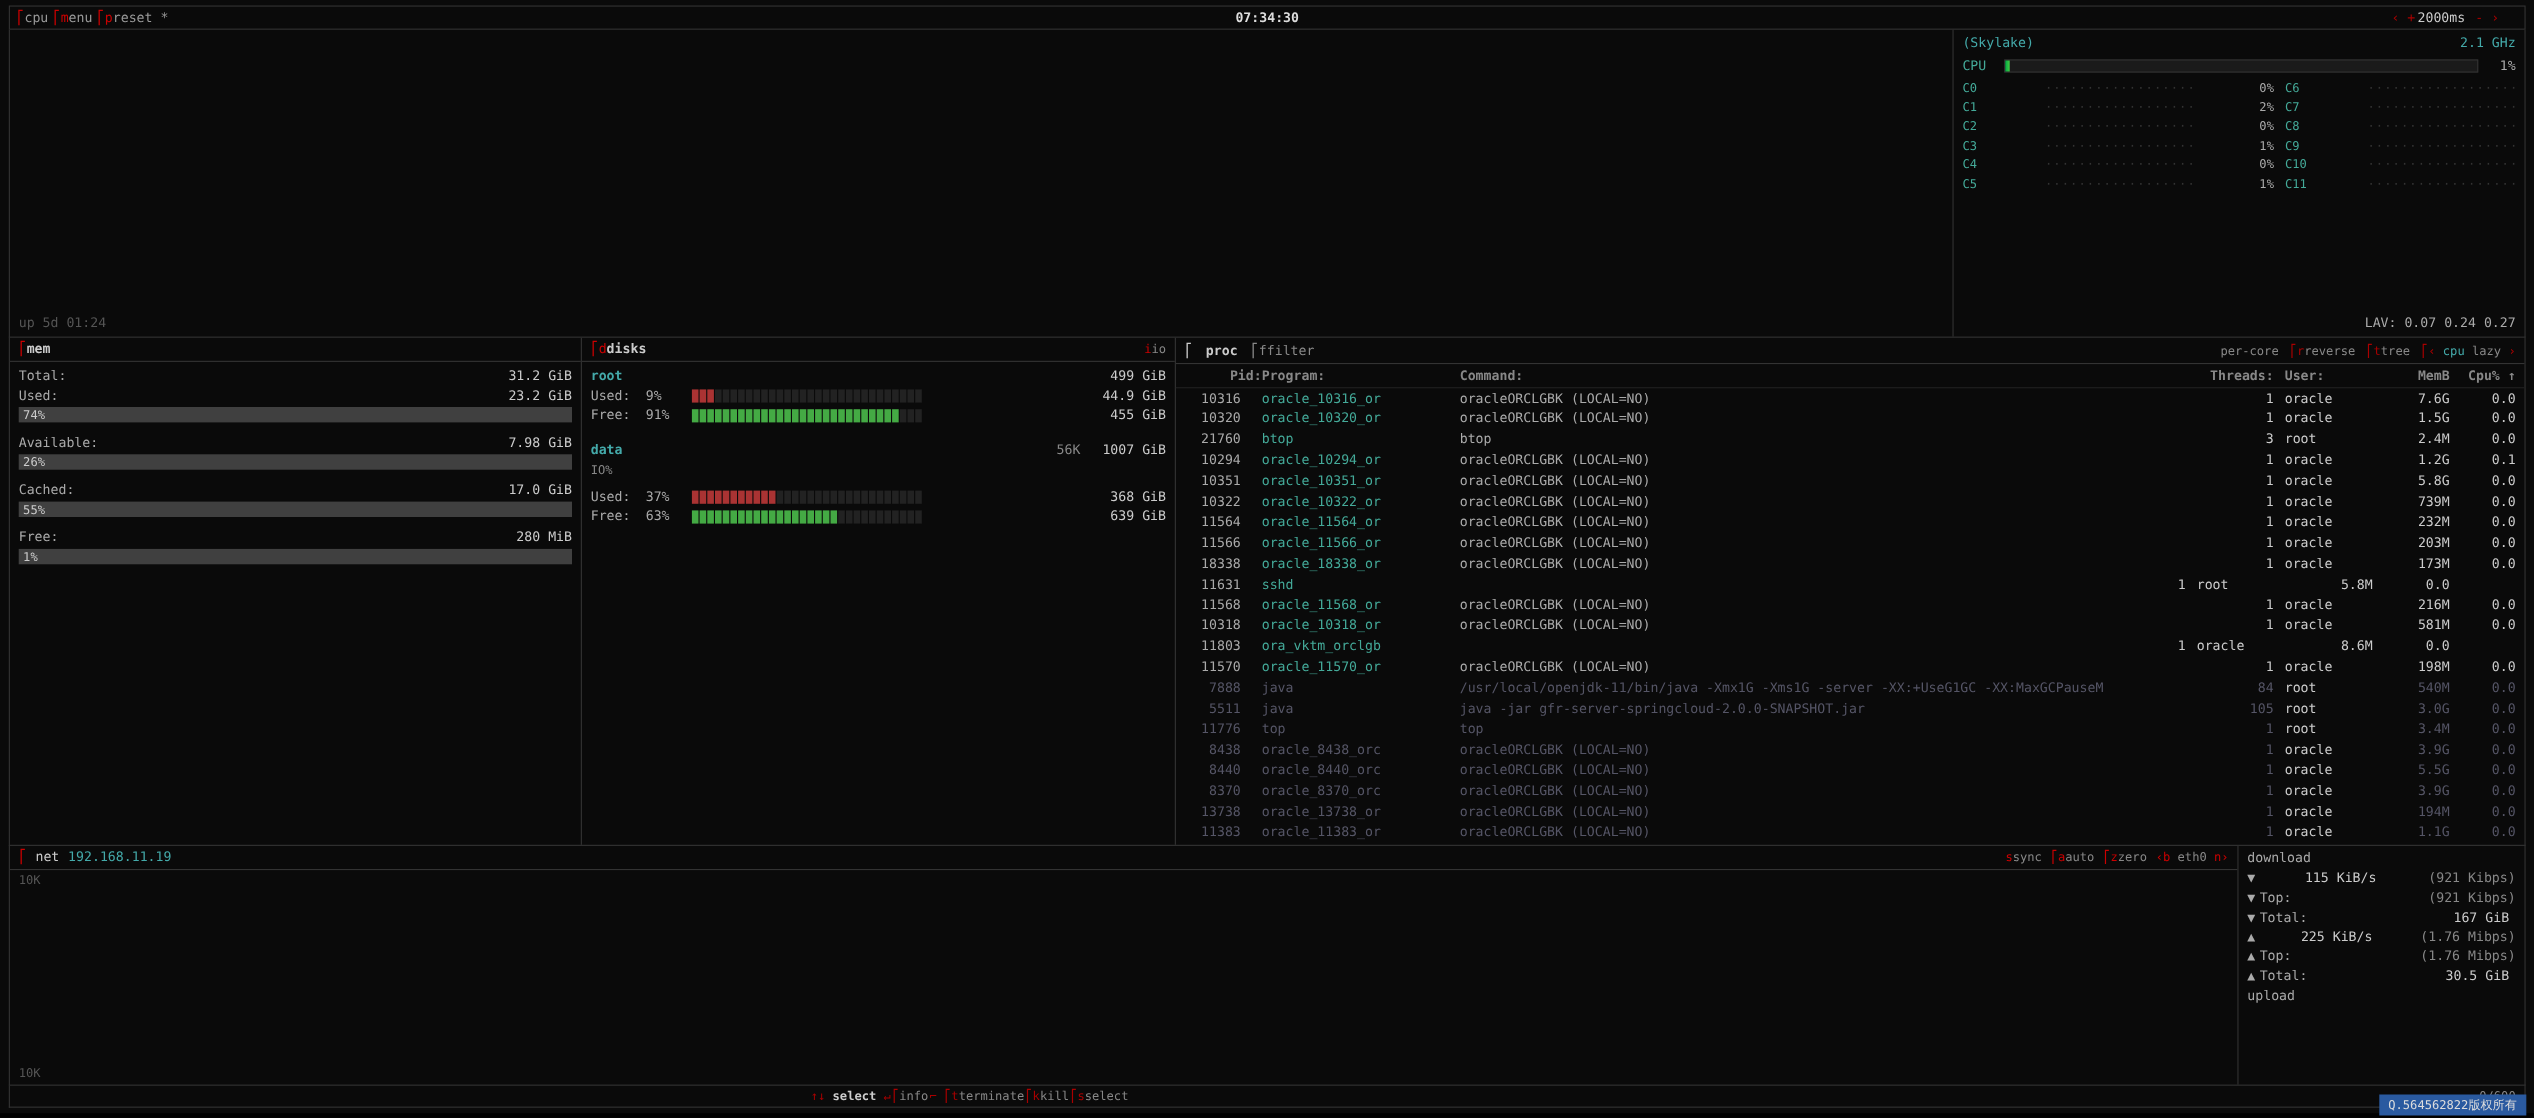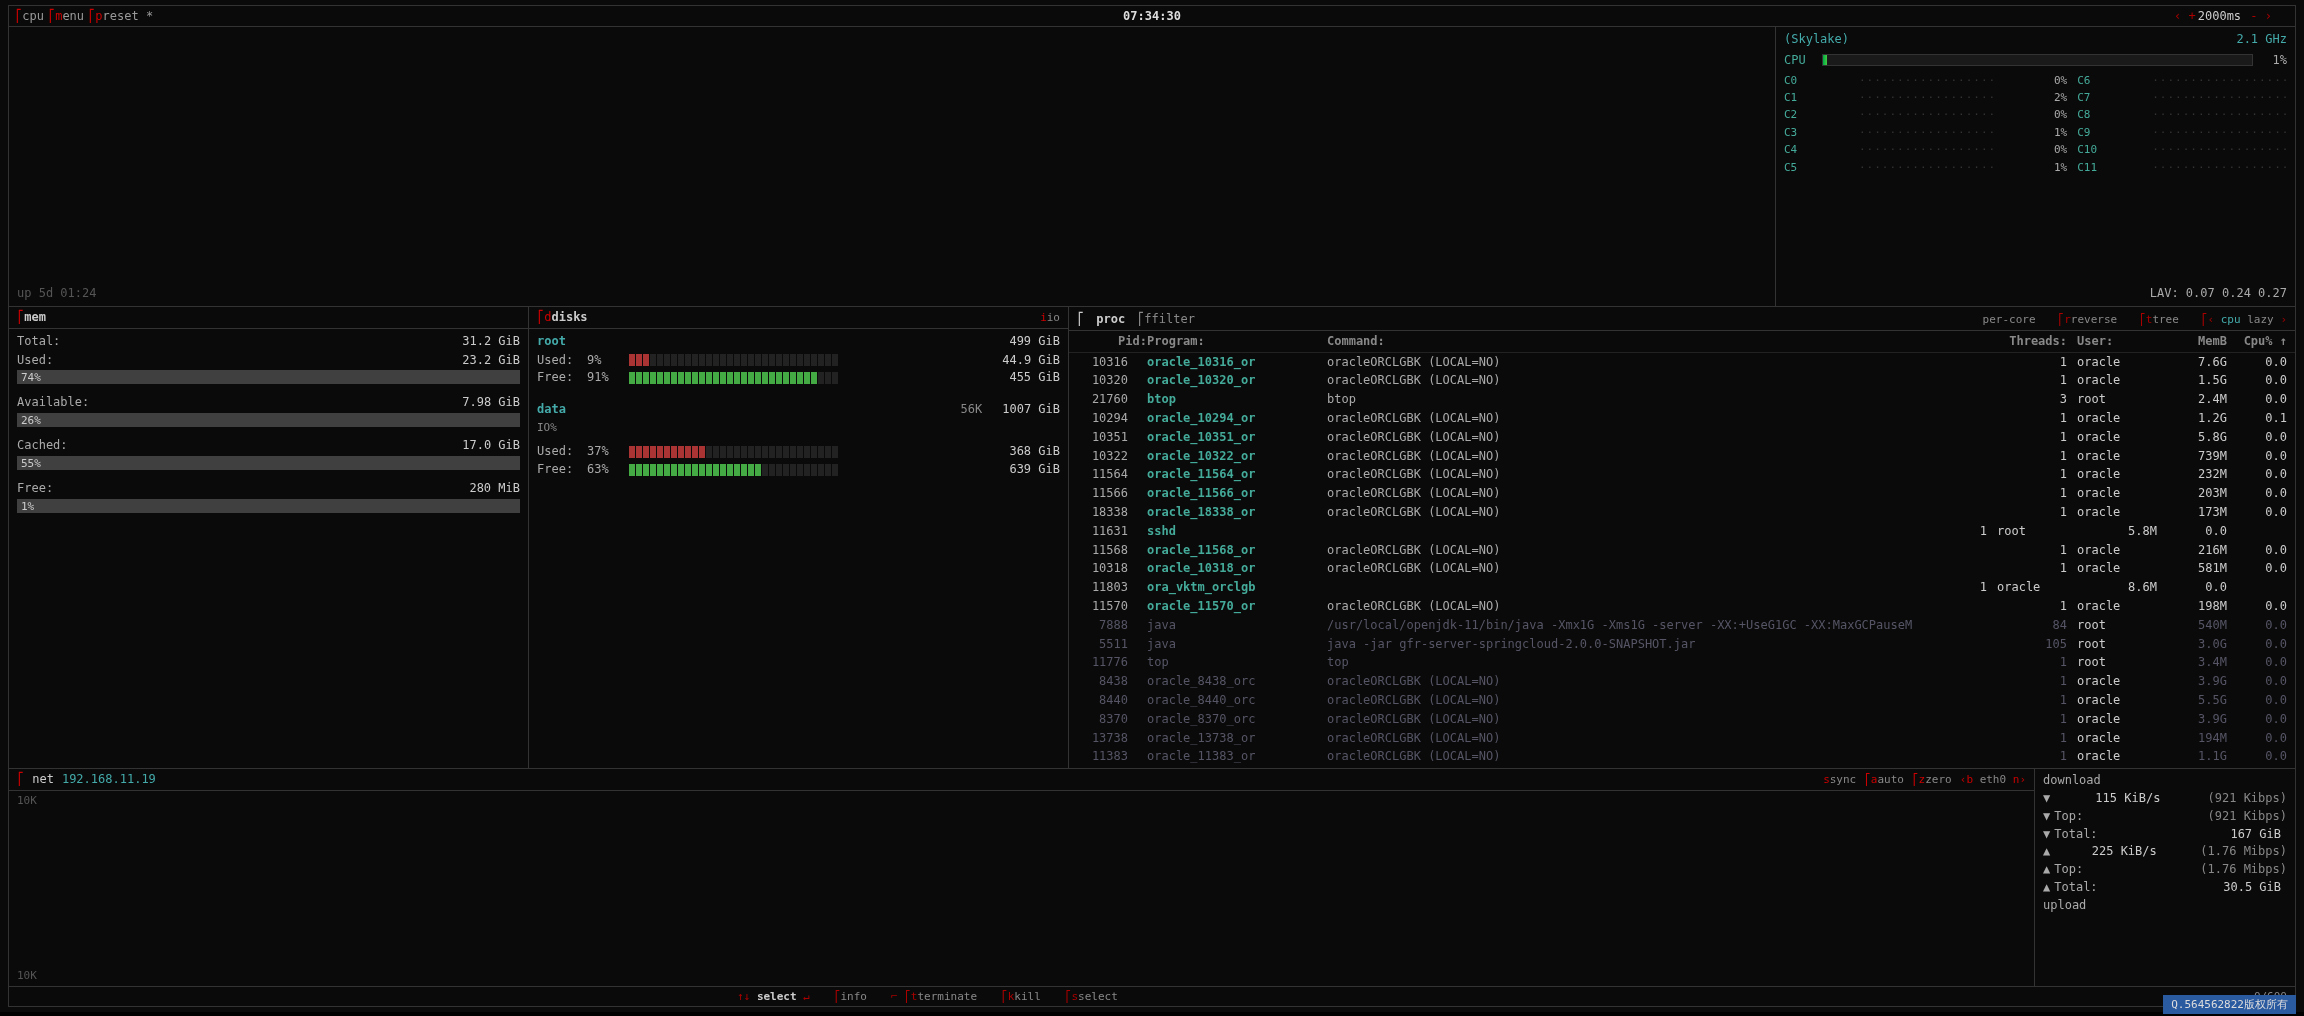--- a/index.html
+++ b/index.html
@@ -89,42 +89,42 @@
 .disk-io { color: #888; font-size: 11px; margin: 2px 0 8px 0; }
 
 .proc-title {
   display: flex;
   align-items: center;
   border-bottom: 1px solid #333;
   padding: 2px 8px;
   gap: 12px;
 }
 .proc-title .t { color: #ccc; font-weight: bold; }
-.proc-opts { margin-left: auto; color: #888; font-size: 11px; display: flex; gap: 22px; }
+.proc-opts { margin-left: auto; color: #888; font-size: 11px; display: flex; gap: 10px; }
 .proc-opts .hk { color: #a00; }
 .proc-opts .rbrak { color: #a00; }
 .proc-opts .active { color: #4aa; }
 
 .proc-head {
   display: grid;
   grid-template-columns: 70px 180px 1fr 80px 90px 70px 60px;
   padding: 2px 8px;
   color: #888;
   border-bottom: 1px solid #222;
 }
 .proc-head .th { font-weight: bold; }
 .proc-head .rt { text-align: right; }
 .proc-row {
   display: grid;
   grid-template-columns: 70px 180px 1fr 80px 90px 70px 60px;
   padding: 1px 8px;
   font-size: 12px;
 }
 .proc-row .pid { text-align: right; color: #aaa; padding-right: 19px; }
-.proc-row .prog { color: #4a9; font-weight: bold; }
+.proc-row .prog { color: #4a9; }
 .proc-row .prog-dim { color: #556; }
 .proc-row .cmd { color: #aaa; overflow: hidden; white-space: nowrap; }
 .proc-row .cmd-dim { color: #556; }
 .proc-row .thr, .proc-row .usr, .proc-row .memb, .proc-row .cpup { text-align: right; color: #ccc; }
 .proc-row .usr { text-align: left; padding-left: 10px; }
 .proc-row.dim { color: #556; }
 .proc-row.dim .pid, .proc-row.dim .thr, .proc-row.dim .memb, .proc-row.dim .cpup { color: #556; }
 
 .net-box {
   border: 1px solid #333;
@@ -146,21 +146,21 @@
 .net-10k { color: #555; font-size: 11px; }
 
 .bottom-bar {
   border: 1px solid #333;
   border-top: none;
   padding: 2px 8px;
   display: flex;
   align-items: center;
   color: #888;
   font-size: 11px;
-  gap: 24px;
+  gap: 1px;
 }
 .bottom-bar .hk { color: #a00; }
 .bottom-bar .sel { color: #ccc; font-weight: bold; }
 .bottom-bar .ctr { margin-left: auto; }
 
 .watermark {
   position: fixed;
   bottom: 2px;
   right: 8px;
   background: #2a5aa0;

